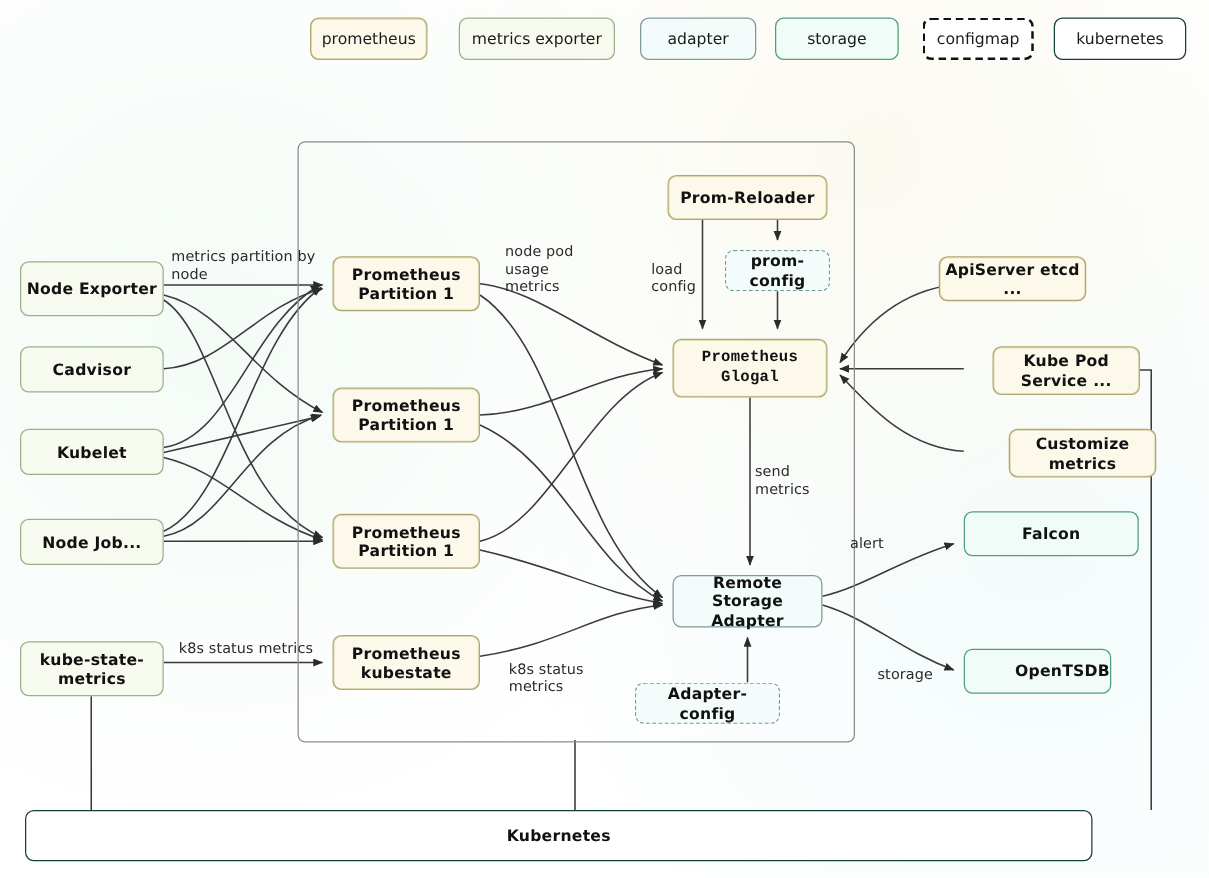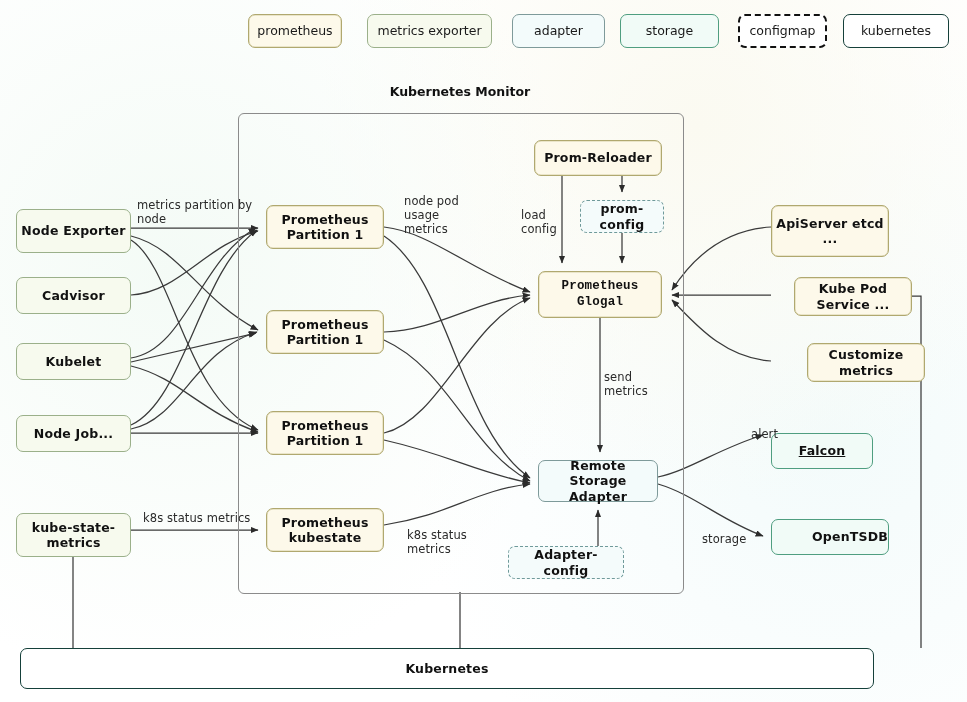--- a/index.html
+++ b/index.html
@@ -146,21 +146,20 @@
       </div>
       <div class="legend-item k-configmap-dark" style="left: 738px; width: 89px; height: 34px;">
         <span>configmap</span>
       </div>
       <div class="legend-item k-kubernetes" style="left: 843px; width: 106px; height: 34px;">
         <span>kubernetes</span>
       </div>
     </div>
 
   <div id="k8s-monitor-container"></div>
-  <div id="k8s-monitor-title">Kubernetes Monitor</div>
 
   <div id="nodes-layer">
       <div class="node k-exporter" style="left: 16px; top: 209px; width: 115px; height: 44px;">
         <span class="lbl">Node Exporter</span>
       </div>
       <div class="node k-exporter" style="left: 16px; top: 277px; width: 115px; height: 37px;">
         <span class="lbl">Cadvisor</span>
       </div>
       <div class="node k-exporter" style="left: 16px; top: 343px; width: 115px; height: 37px;">
         <span class="lbl">Kubelet</span>
@@ -191,43 +190,43 @@
       </div>
       <div class="node k-prometheus" style="left: 538px; top: 271px; width: 124px; height: 47px; font-family: Liberation Mono, monospace;">
         <span class="lbl">Prometheus Glogal</span>
       </div>
       <div class="node k-adapter" style="left: 538px; top: 460px; width: 120px; height: 42px;">
         <span class="lbl">Remote Storage Adapter</span>
       </div>
       <div class="node k-configmap" style="left: 508px; top: 546px; width: 116px; height: 33px;">
         <span class="lbl">Adapter-config</span>
       </div>
-      <div class="node k-prometheus" style="left: 771px; top: 205px; width: 118px; height: 52px;">
+      <div class="node k-prometheus" style="left: 751px; top: 205px; width: 118px; height: 36px;">
         <span class="lbl">ApiServer etcd ...</span>
       </div>
       <div class="node k-prometheus" style="left: 794px; top: 277px; width: 118px; height: 39px;">
         <span class="lbl">Kube Pod Service ...</span>
       </div>
       <div class="node k-prometheus" style="left: 771px; top: 343px; width: 118px; height: 39px; margin-left: 36px;">
         <span class="lbl">Customize metrics</span>
       </div>
-      <div class="node k-storage" style="left: 771px; top: 433px; width: 102px; height: 36px; text-decoration: underline;">
+      <div class="node k-storage" style="left: 771px; top: 409px; width: 140px; height: 36px;">
         <span class="lbl">Falcon</span>
       </div>
       <div class="node k-storage" style="left: 771px; top: 519px; width: 118px; height: 36px; padding-left: 40px;">
         <span class="lbl">OpenTSDB</span>
       </div>
       <div class="node k-kubernetes" style="left: 20px; top: 648px; width: 854px; height: 41px; font-size: 12.5px;">
         <span class="lbl">Kubernetes</span>
       </div>
     </div>
   <div id="edge-labels-layer">
       <div class="edge-label" style="left: 137px; top: 198px; width: 120px;">metrics partition by node</div>
       <div class="edge-label" style="left: 404px; top: 194px; width: 75px;">node  pod usage metrics</div>
       <div class="edge-label" style="left: 143px; top: 511px; width: 120px;">k8s status metrics</div>
       <div class="edge-label" style="left: 407px; top: 528px; width: 70px;">k8s status metrics</div>
       <div class="edge-label" style="left: 521px; top: 208px; width: 50px;">load config</div>
       <div class="edge-label" style="left: 604px; top: 370px; width: 36px;">send metrics</div>
-      <div class="edge-label" style="left: 751px; top: 427px; width: 40px;">alert</div>
+      <div class="edge-label" style="left: 680px; top: 427px; width: 40px;">alert</div>
       <div class="edge-label" style="left: 702px; top: 532px; width: 50px;">storage</div>
     </div>
 
 </div>
 
 </body></html>

